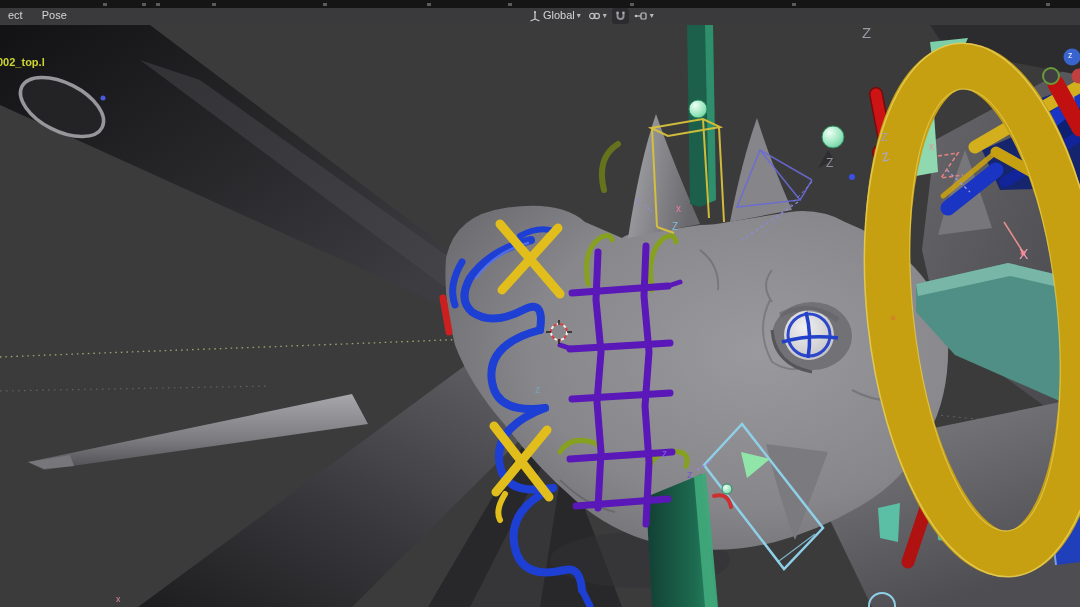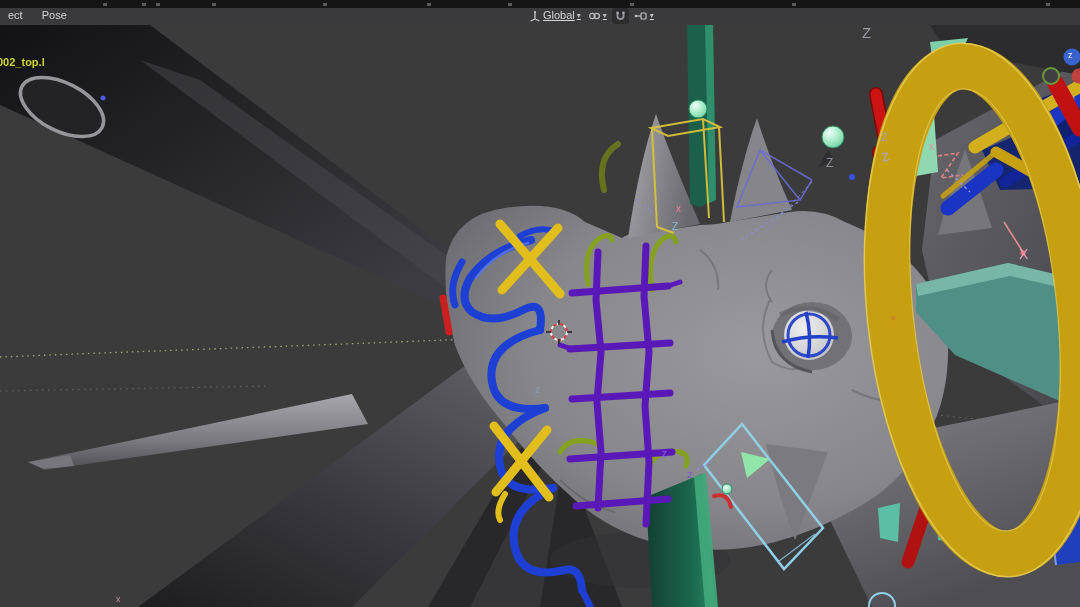--- a/index.html
+++ b/index.html
@@ -6,21 +6,21 @@
   #stage{position:relative;width:1080px;height:607px;overflow:hidden;
          font-family:"Liberation Sans","DejaVu Sans",sans-serif;background:#3b3b3c;}
   
   #top-strip{position:absolute;left:0;top:0;width:1080px;height:8px;background:#151515;}
   #top-strip i{position:absolute;top:3px;width:4px;height:3px;background:#5a5a5a;display:block;}
   
   #header{position:absolute;left:0;top:8px;width:1080px;height:15px;background:#3a3a3c;
           color:#d5d5d5;font-size:11px;line-height:15px;}
   #menus{position:absolute;left:0;top:0;height:15px;}
   #menus .menu{display:inline-block;padding:0 8px;height:15px;cursor:default;}
-  #tools{position:absolute;left:527px;top:0;height:15px;display:flex;align-items:center;gap:3px;text-decoration:underline;}
+  #tools{position:absolute;left:527px;top:0;height:15px;display:flex;align-items:center;gap:3px;}
   .tool{display:flex;align-items:center;gap:2px;height:14px;padding:0 2px;border-radius:2px;}
   .tool svg{display:block;}
   .chev{font-size:8px;color:#b8b8b8;line-height:14px;}
   .tool-dark{background:#2c2c2e;border-radius:3px;padding:1px 3px;}
   #red-line{position:absolute;left:0;top:23px;width:1080px;height:2px;
             background:linear-gradient(90deg,#551f1f 0%,#62262 6 30%,#6b2828 45%,#9a3232 60%,#a83434 75%,#8f2d2d 100%);}
   
   #view{position:absolute;left:0;top:25px;width:1080px;height:582px;}
   
   .vlab{position:absolute;font-family:"Liberation Sans","DejaVu Sans",sans-serif;

